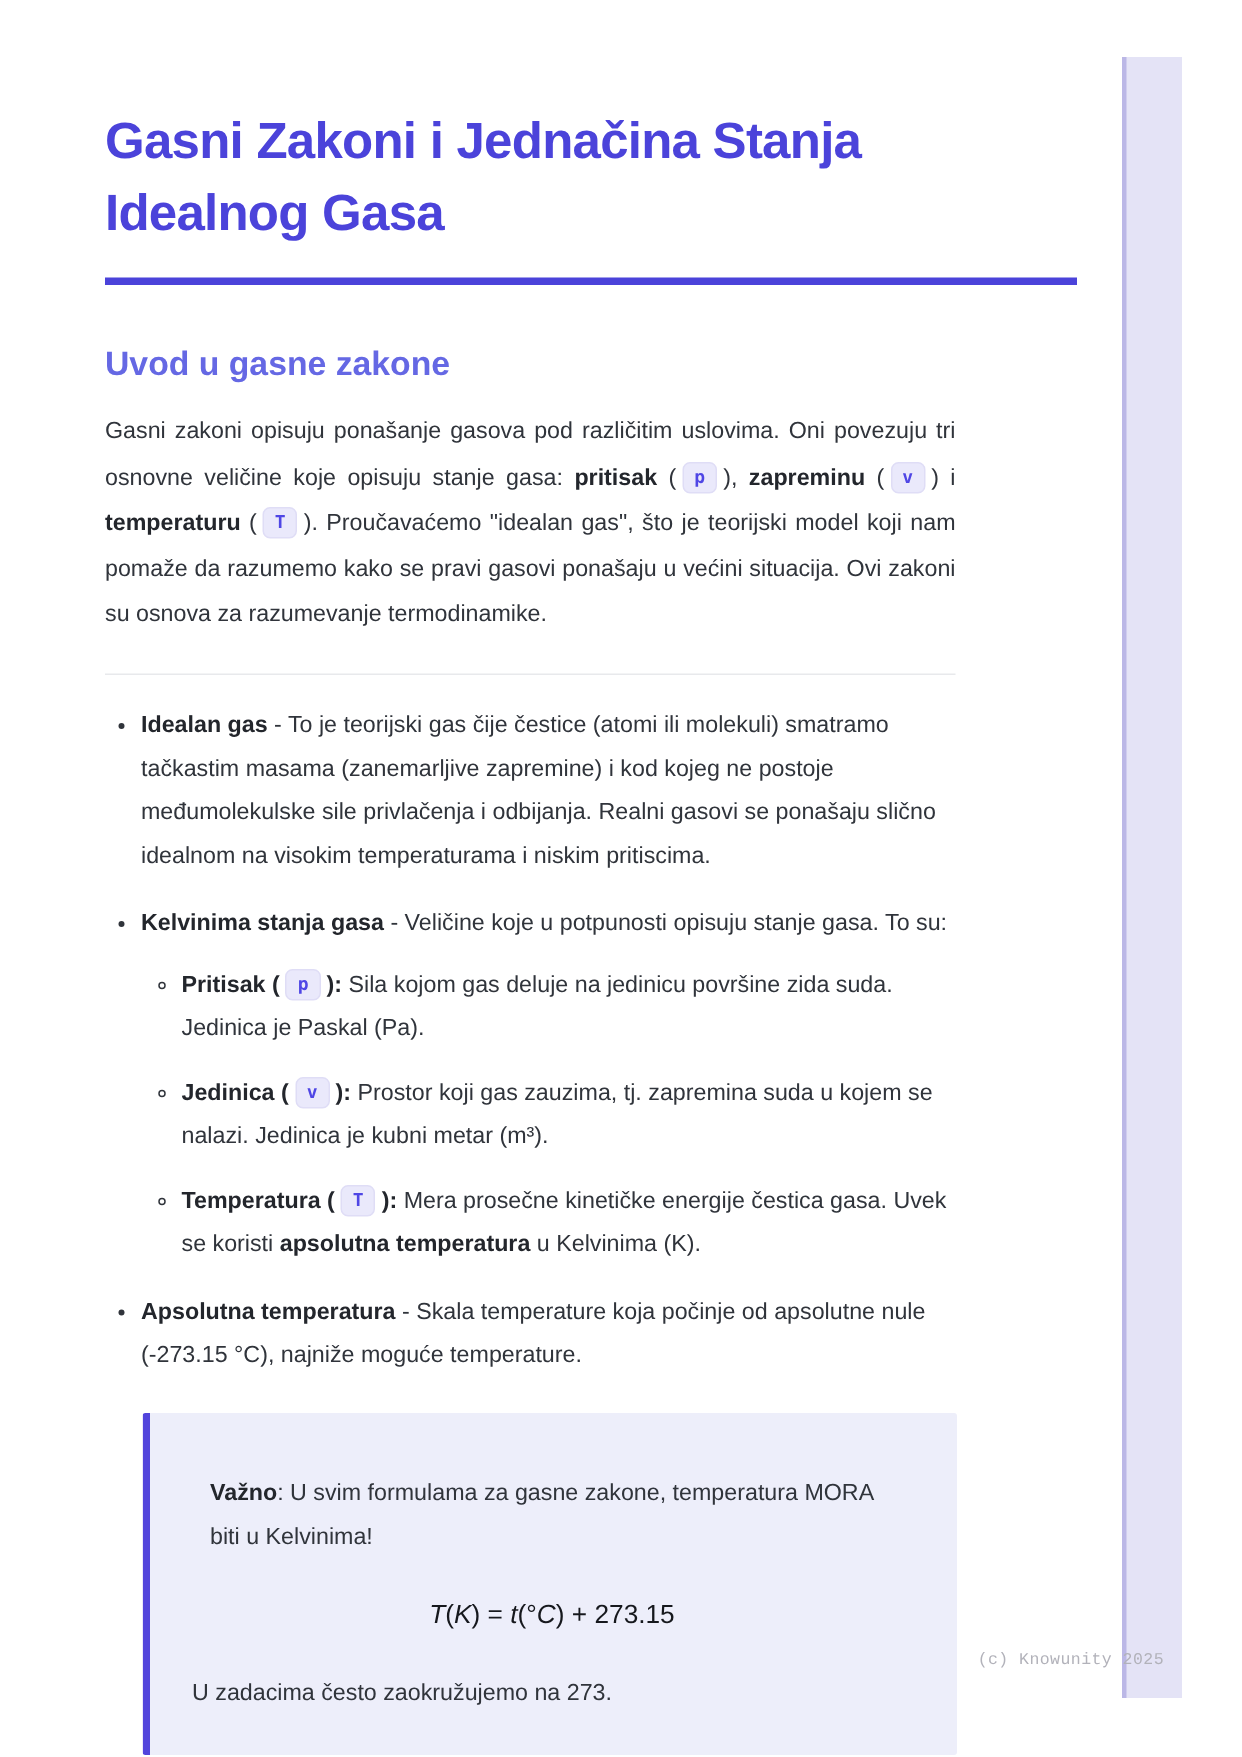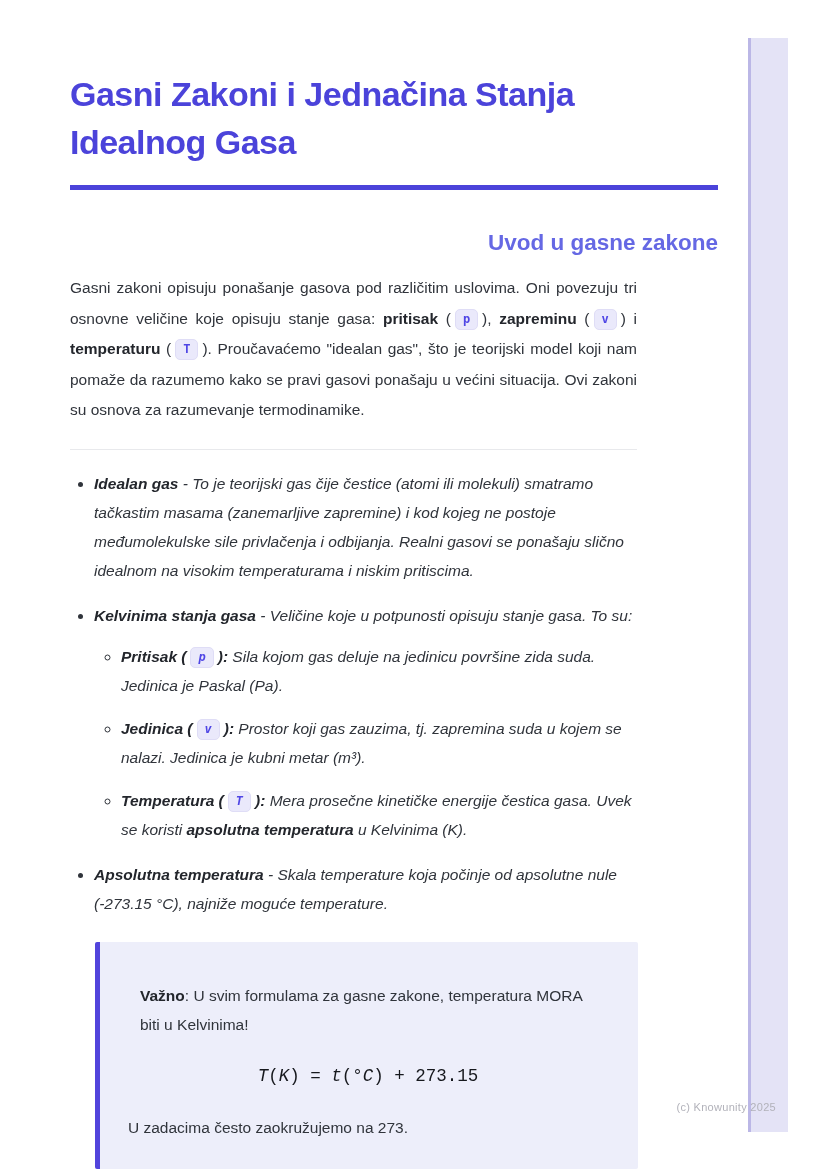--- a/index.html
+++ b/index.html
@@ -48,21 +48,21 @@
     border: none;
     margin: 19px 0 0 0;
   }
   h2.section-heading {
     font-size: 22.5px;
     line-height: 27px;
     font-weight: 700;
     color: var(--heading, #6568E4);
     margin: 0;
   }
-  h2.intro-heading { margin-top: 39px; text-align: right; }
+  h2.intro-heading { margin-top: 39px; }
   h2.concepts-heading { margin-top: 28px; }
   p.intro-paragraph {
     width: 567px;
     margin: 17px 0 0 0;
     font-size: 15.5px;
     line-height: 30.5px;
     text-align: justify;
     color: var(--text, #30343B);
   }
   .section-divider {
@@ -76,21 +76,20 @@
     width: 543px;
     margin: 19px 0 0 0;
     padding: 0 0 0 24px;
     list-style: disc outside;
   }
   ul.concepts-list > li {
     font-size: 15.5px;
     line-height: 29px;
     margin-bottom: 16px;
     color: var(--text, #30343B);
-    font-style: italic;
   }
   ul.concepts-list ul {
     list-style: circle outside;
     padding: 0 0 0 27px;
     margin: 12px 0 0 0;
   }
   ul.concepts-list ul > li {
     margin-bottom: 14px;
   }
   strong { color: var(--bold-text, #23262C); font-weight: 700; }
@@ -117,21 +116,21 @@
     border-radius: 2px;
     padding: 27px 30px 27px 28px;
   }
   .callout-text {
     font-size: 15.5px;
     line-height: 29px;
     margin: 12px;
     color: var(--text, #30343B);
   }
   .formula {
-    font-family: Liberation Mono, monospace;
+    font-family: Liberation Sans, sans-serif;
     font-size: 17.5px;
     text-align: center;
     margin: 27px 0;
     color: #16181D;
   }
   .formula em { font-style: italic; }
   .formula .roman { font-style: normal; }
   .callout-note {
     font-size: 15.5px;
     line-height: 29px;
@@ -139,20 +138,21 @@
     color: var(--text, #30343B);
   }
   .footer-credit {
     position: absolute;
     top: 1101px;
     right: 52px;
     font-size: 11px;
     letter-spacing: 0.3px;
     color: var(--muted, #B2B2BA);
     z-index: 2;
+    font-family: Liberation Mono, monospace;
   }
 </style>
 </head>
 <body>
 
 <div class="right-strip"></div>
 
 <div class="content">
 
   <h1 class="page-title">Gasni Zakoni i Jednačina Stanja Idealnog Gasa</h1>

